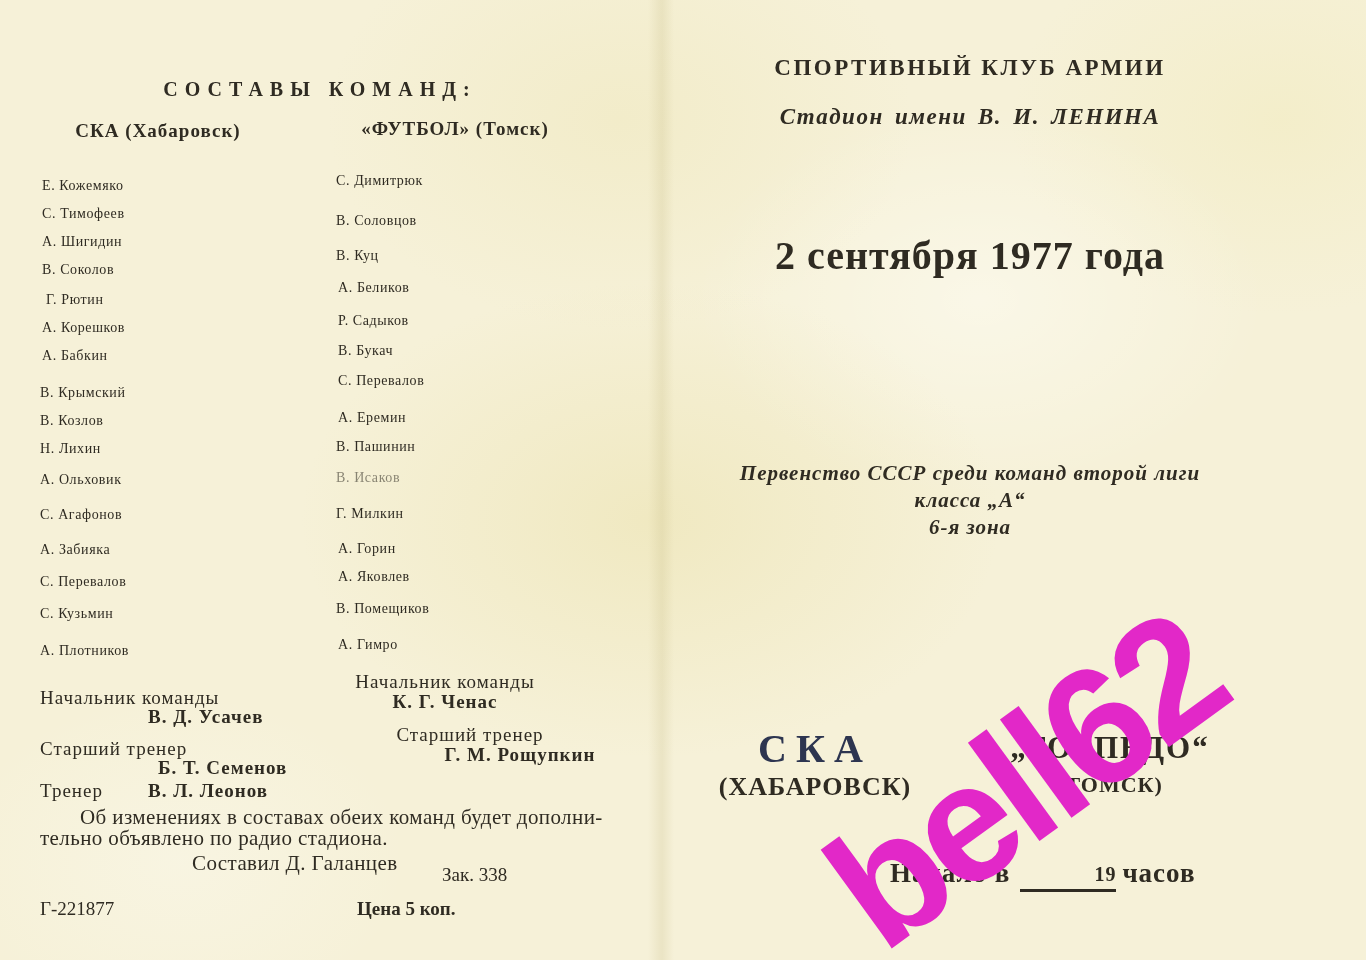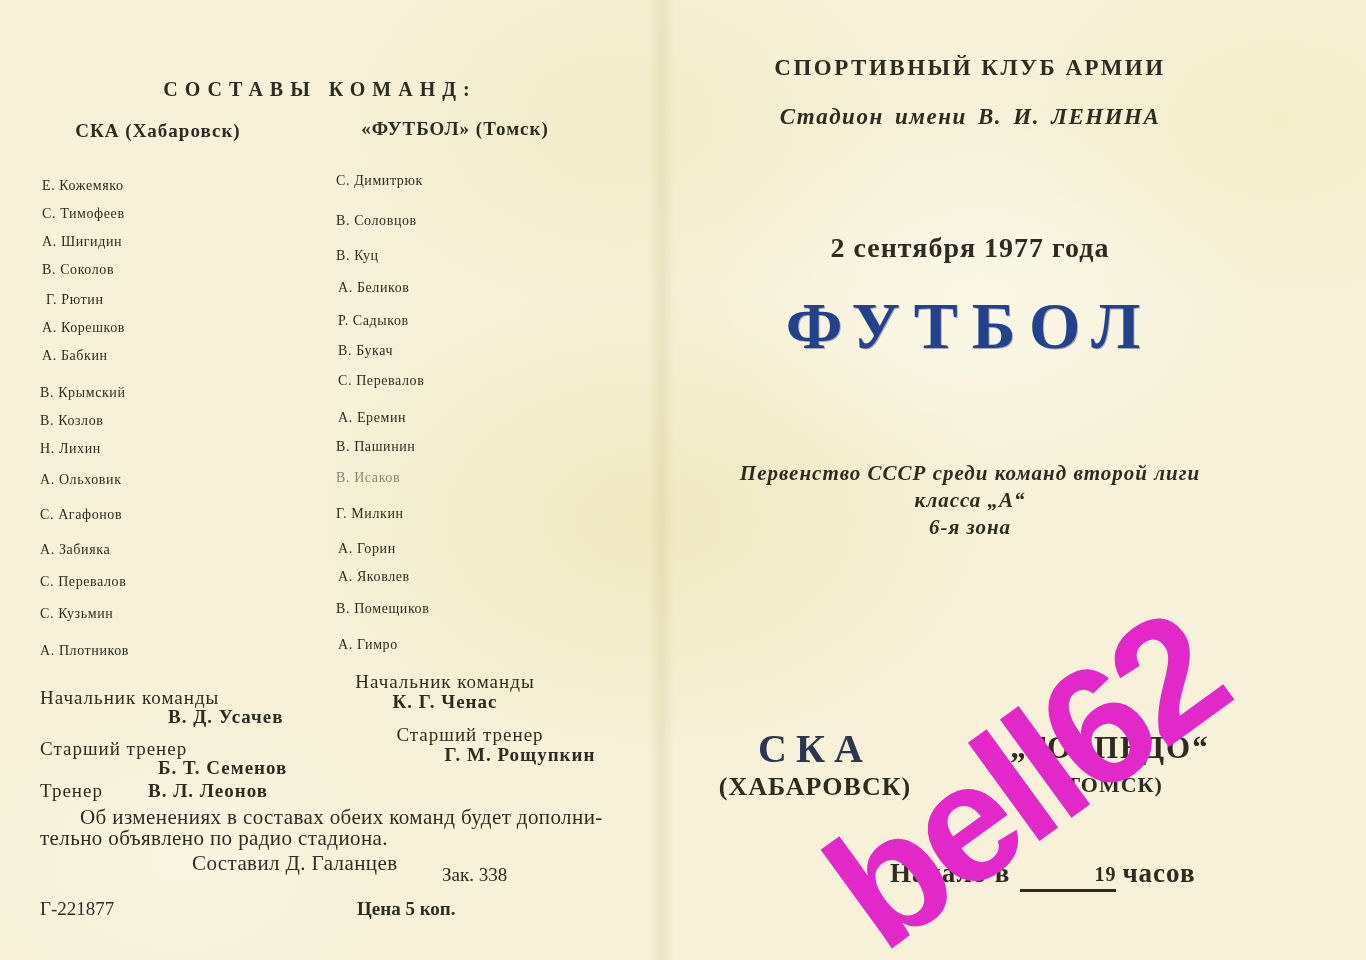--- a/index.html
+++ b/index.html
@@ -35,21 +35,21 @@
   .col-header{font-size:19px;font-weight:bold;letter-spacing:1px;}
   .player{font-size:14px;letter-spacing:.6px;white-space:nowrap;}
   .staff-label{font-size:19px;letter-spacing:1px;white-space:nowrap;}
   .staff-name{font-size:19px;font-weight:bold;letter-spacing:1px;white-space:nowrap;}
   .note{font-size:21px;letter-spacing:.4px;white-space:nowrap;}
   .small-print{font-size:19px;}
 
   
   .club-title{font-size:23px;font-weight:bold;letter-spacing:2.5px;}
   .stadium{font-size:23px;font-weight:bold;font-style:italic;letter-spacing:1.5px;word-spacing:4px;}
-  .match-date{font-size:28px;font-weight:bold;letter-spacing:1px;}
+  .match-date{font-size:40px;font-weight:bold;letter-spacing:1px;}
   .event-title{font-size:66px;font-weight:bold;letter-spacing:14px;color:var(--accent-navy);text-shadow:1px 1px 0 rgba(20,40,90,.35);}
   .league{font-size:21px;font-weight:bold;font-style:italic;letter-spacing:1px;line-height:27px;}
   .home-team{font-size:40px;font-weight:bold;letter-spacing:9px;color:var(--team-navy);}
   .home-city{font-size:26px;font-weight:bold;letter-spacing:1px;}
   .away-team{font-size:31px;font-weight:bold;letter-spacing:2px;}
   .away-city{font-size:22px;font-weight:bold;letter-spacing:1px;}
   .kickoff{font-size:27px;font-weight:bold;letter-spacing:1px;white-space:nowrap;}
   .kick-line{display:inline-block;width:96px;border-bottom:3px solid var(--ink);text-align:right;vertical-align:baseline;margin:0 6px 0 10px;}
   .kick-time{font-size:20px;font-weight:bold;display:inline-block;transform:translateY(-1px);}
 
@@ -100,21 +100,21 @@
   <div class="abs player" style="left:338px;top:410px;">А. Еремин</div>
   <div class="abs player" style="left:336px;top:439px;">В. Пашинин</div>
   <div class="abs player" style="left:336px;top:470px;opacity:.55;">В. Исаков</div>
   <div class="abs player" style="left:336px;top:506px;">Г. Милкин</div>
   <div class="abs player" style="left:338px;top:541px;">А. Горин</div>
   <div class="abs player" style="left:338px;top:569px;">А. Яковлев</div>
   <div class="abs player" style="left:336px;top:601px;">В. Помещиков</div>
   <div class="abs player" style="left:338px;top:637px;">А. Гимро</div>
 
   <div class="abs staff-label" style="left:40px;top:687px;">Начальник команды</div>
-  <div class="abs staff-name" style="left:168px;top:706px;font-family:Liberation Serif, serif;">В. Д. Усачев</div>
+  <div class="abs staff-name" style="left:148px;top:706px;font-family:Liberation Serif, serif;">В. Д. Усачев</div>
   <div class="abs staff-label" style="left:40px;top:738px;">Старший тренер</div>
   <div class="abs staff-name" style="left:158px;top:757px;">Б. Т. Семенов</div>
   <div class="abs staff-label" style="left:40px;top:780px;">Тренер</div>
   <div class="abs staff-name" style="left:148px;top:780px;">В. Л. Леонов</div>
 
   <div class="abs c staff-label" style="left:335px;top:671px;width:220px;">Начальник команды</div>
   <div class="abs c staff-name" style="left:335px;top:691px;width:220px;">К. Г. Ченас</div>
   <div class="abs c staff-label" style="left:360px;top:724px;width:220px;">Старший тренер</div>
   <div class="abs c staff-name" style="left:410px;top:744px;width:220px;">Г. М. Рощупкин</div>
 
@@ -125,21 +125,20 @@
   <div class="abs small-print" style="left:40px;top:898px;">Г-221877</div>
   <div class="abs small-print b" style="left:357px;top:898px;">Цена 5 коп.</div>
 </div>
 
 <div class="abs" style="left:660px;top:0;width:706px;height:960px;">
 
   <div class="abs c club-title" style="left:40px;top:55px;width:540px;">СПОРТИВНЫЙ КЛУБ АРМИИ</div>
   <div class="abs c stadium" style="left:40px;top:104px;width:540px;">Стадион имени В. И. ЛЕНИНА</div>
 
   <div class="abs c match-date" style="left:40px;top:232px;width:540px;">2 сентября 1977 года</div>
-  <div class="abs c event-title" style="left:40px;top:288px;width:540px;">ФУТБОЛ</div>
 
   <div class="abs c league" style="left:20px;top:460px;width:580px;">Первенство СССР среди команд второй лиги</div>
   <div class="abs c league" style="left:20px;top:487px;width:580px;">класса „А“</div>
   <div class="abs c league" style="left:20px;top:514px;width:580px;">6-я зона</div>
 
   <div class="abs c home-city" style="left:55px;top:772px;width:200px;">(ХАБАРОВСК)</div>
   <div class="abs c home-team" style="left:75px;top:725px;width:160px;">СКА</div>
 
   <div class="abs c away-team" style="left:340px;top:730px;width:220px;">„ТОРПЕДО“</div>
   <div class="abs c away-city" style="left:350px;top:772px;width:200px;">(ТОМСК)</div>

